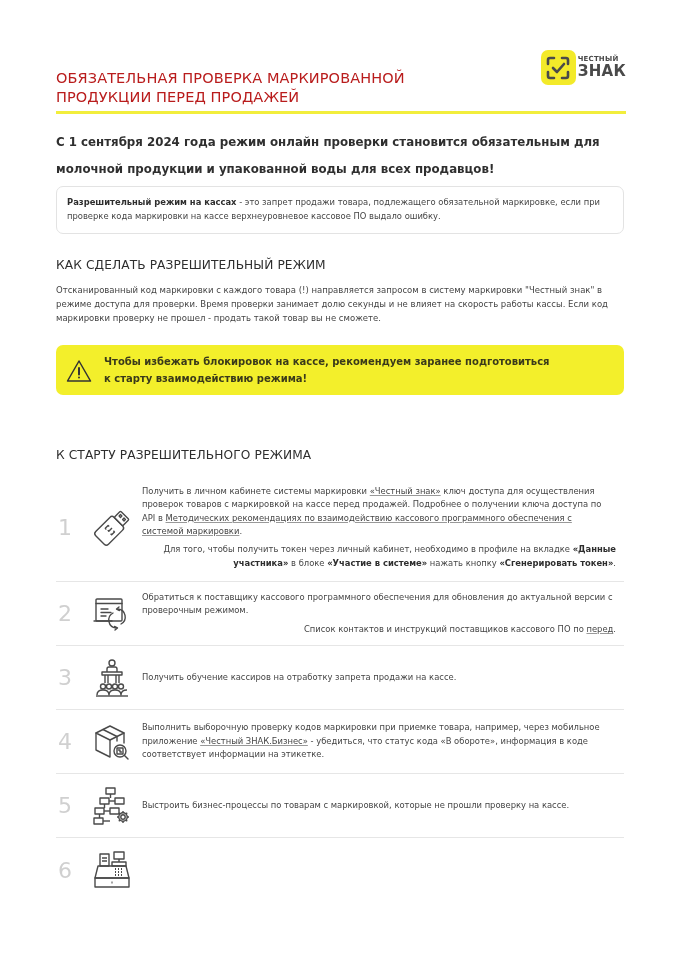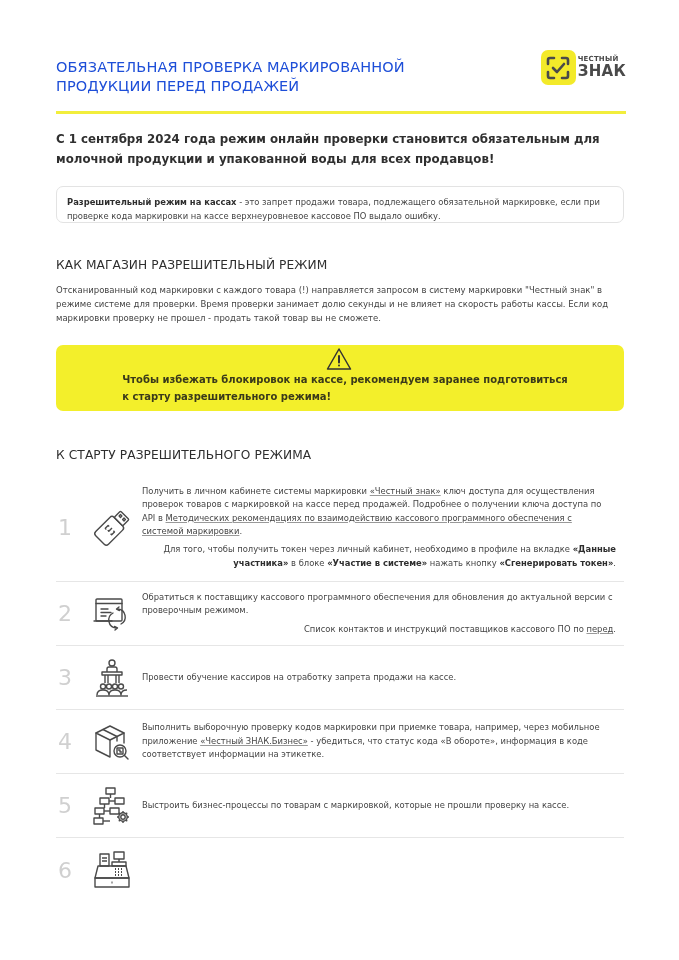--- a/index.html
+++ b/index.html
@@ -1,37 +1,37 @@
 <!DOCTYPE html>
 <html><head>
 <meta charset="utf-8">
 <style>
   * { box-sizing: border-box; margin: 0; padding: 0; }
   html, body { width: 679px; height: 960px; background: #ffffff; }
   body { font-family: "DejaVu Sans", sans-serif; color: #333333; position: relative; overflow: hidden; }
 
   .header { position: absolute; left: 56px; top: 58px; width: 570px; }
-  .header-title { font-size: 14.5px; line-height: 19px; font-weight: normal; color: #1d4ed8; letter-spacing: 0.1px; width: 420px; }
+  .header-title { font-size: 14.5px; line-height: 19px; font-weight: normal; color: #b91c1c; letter-spacing: 0.1px; width: 420px; margin-top: 11px; }
   .logo { position: absolute; right: 0; top: -8px; display: flex; align-items: center; }
   .logo-mark { width: 35px; height: 35px; background: #f3ea2a; border-radius: 7px; display: flex; align-items: center; justify-content: center; }
   .logo-text { margin-left: 2px; line-height: 1; }
   .logo-small { font-size: 7px; font-weight: bold; color: #4a4a4a; display: block; letter-spacing: 0.2px; }
   .logo-big { font-size: 15px; font-weight: bold; color: #4a4a4a; display: block; margin-top: 1px; letter-spacing: 0.3px; }
   .header-rule { position: absolute; left: 56px; top: 111px; width: 570px; height: 3px; background: #f2ee3c; }
 
-  .lead { position: absolute; left: 56px; top: 129px; width: 570px; font-size: 11.8px; line-height: 20px; font-weight: bold; color: #2f2f2f; }
-
-  .definition { position: absolute; left: 56px; top: 186px; width: 568px; height: 37px; border: 1px solid #e3e3e3; border-radius: 7px; padding: 9px 12px 0 10px; font-size: 8.4px; line-height: 13.5px; color: #444; }
+  .lead { position: absolute; left: 56px; top: 129px; width: 570px; font-size: 11.8px; line-height: 27px; font-weight: bold; color: #2f2f2f; }
+
+  .definition { position: absolute; left: 56px; top: 186px; width: 568px; height: 48px; border: 1px solid #e3e3e3; border-radius: 7px; padding: 9px 12px 0 10px; font-size: 8.4px; line-height: 13.5px; color: #444; }
   .definition b { color: #2e2e2e; }
 
   .h2 { position: absolute; left: 56px; font-size: 12.2px; line-height: 18px; color: #2e2e2e; font-weight: normal; letter-spacing: 0.1px; }
   .h2-how { top: 256px; }
   .how-text { position: absolute; left: 56px; top: 283px; width: 565px; font-size: 8.5px; line-height: 14px; color: #444; }
 
-  .warn { position: absolute; left: 56px; top: 345px; width: 568px; height: 66px; background: #f3ef2b; border-radius: 7px; display: flex; align-items: center; padding-left: 10px; flex-direction: column; }
+  .warn { position: absolute; left: 56px; top: 345px; width: 568px; height: 50px; background: #f3ef2b; border-radius: 7px; display: flex; align-items: center; padding-left: 10px; }
   .warn-icon { width: 26px; height: 24px; margin-right: 12px; margin-top: 2px; }
   .warn-text { font-size: 10px; line-height: 17px; font-weight: bold; color: #3a3a1a; }
 
   .h2-steps { top: 430px; line-height: 17px; }
 
   .steps { position: absolute; left: 56px; top: 472px; width: 568px; }
   .step { display: flex; position: relative; border-bottom: 1px solid #e6e6e6; }
   .step:last-child { border-bottom: none; }
   .step-num { width: 26px; font-size: 22px; color: #d0d0d0; font-weight: normal; display: flex; align-items: center; justify-content: flex-start; padding-left: 2px; }
   .step-icon { width: 60px; display: flex; align-items: center; justify-content: center; }
@@ -73,32 +73,32 @@
   </div>
 </div>
 <div class="header-rule"></div>
 
 <p class="lead">С 1 сентября 2024 года режим онлайн проверки становится обязательным для молочной продукции и упакованной воды для всех продавцов!</p>
 
 <div class="definition">
   <b>Разрешительный режим на кассах</b><span> - это запрет продажи товара, подлежащего обязательной маркировке, если при проверке кода маркировки на кассе верхнеуровневое кассовое ПО выдало ошибку.</span>
 </div>
 
-<h2 class="h2 h2-how">КАК МАГАЗИН РАЗРЕШИТЕЛЬНЫЙ РЕЖИМ</h2>
-<p class="how-text">Отсканированный код маркировки с каждого товара (!) направляется запросом в систему маркировки "Честный знак" в режиме системе для проверки. Время проверки занимает долю секунды и не влияет на скорость работы кассы. Если код маркировки проверку не прошел - продать такой товар вы не сможете.</p>
+<h2 class="h2 h2-how">КАК СДЕЛАТЬ РАЗРЕШИТЕЛЬНЫЙ РЕЖИМ</h2>
+<p class="how-text">Отсканированный код маркировки с каждого товара (!) направляется запросом в систему маркировки "Честный знак" в режиме доступа для проверки. Время проверки занимает долю секунды и не влияет на скорость работы кассы. Если код маркировки проверку не прошел - продать такой товар вы не сможете.</p>
 
 <div class="warn">
   <svg class="warn-icon" viewBox="0 0 26 24" fill="none" stroke="#333" stroke-width="1.5" stroke-linejoin="round">
     <path d="M13 2 L24.5 22 H1.5 Z"></path>
     <line x1="13" y1="9" x2="13" y2="15.5" stroke-width="2" stroke-linecap="round"></line>
     <circle cx="13" cy="18.5" r="1" fill="#333" stroke="none"></circle>
   </svg>
   <div class="warn-text">
     <span>Чтобы избежать блокировок на кассе, рекомендуем заранее подготовиться</span><br>
-    <span>к старту разрешительного режима!</span>
+    <span>к старту взаимодействию режима!</span>
   </div>
 </div>
 
 <h2 class="h2 h2-steps">
   <br>
   <span>К СТАРТУ РАЗРЕШИТЕЛЬНОГО РЕЖИМА</span>
 </h2>
 
 <div class="steps">
 
@@ -154,21 +154,21 @@
         <path d="M13 17 v8 M27 17 v8 M16 17 v8 M24 17 v8"></path>
         <circle cx="11" cy="28.5" r="2.5"></circle>
         <circle cx="17" cy="28.5" r="2.5"></circle>
         <circle cx="23" cy="28.5" r="2.5"></circle>
         <circle cx="29" cy="28.5" r="2.5"></circle>
         <path d="M5 37 q0 -5 6 -5 q6 0 6 5 q0 -5 6 -5 q6 0 6 5 q0 -5 6 -5"></path>
         <path d="M4 38 H36"></path>
       </svg>
     </div>
     <div class="step-body">
-      <p>Провести обучение кассиров на отработку запрета продажи на кассе.</p>
+      <p>Получить обучение кассиров на отработку запрета продажи на кассе.</p>
     </div>
   </div>
 
   <div class="step s4">
     <div class="step-num">4</div>
     <div class="step-icon">
       <svg width="40" height="40" viewBox="0 0 40 40" fill="none" stroke="#4a4a4a" stroke-width="1.4" stroke-linejoin="round" stroke-linecap="round">
         <path d="M4 11 L18 4 L32 11 L18 18 Z"></path>
         <path d="M4 11 V28 L18 35 V18"></path>
         <path d="M32 11 V21"></path>

